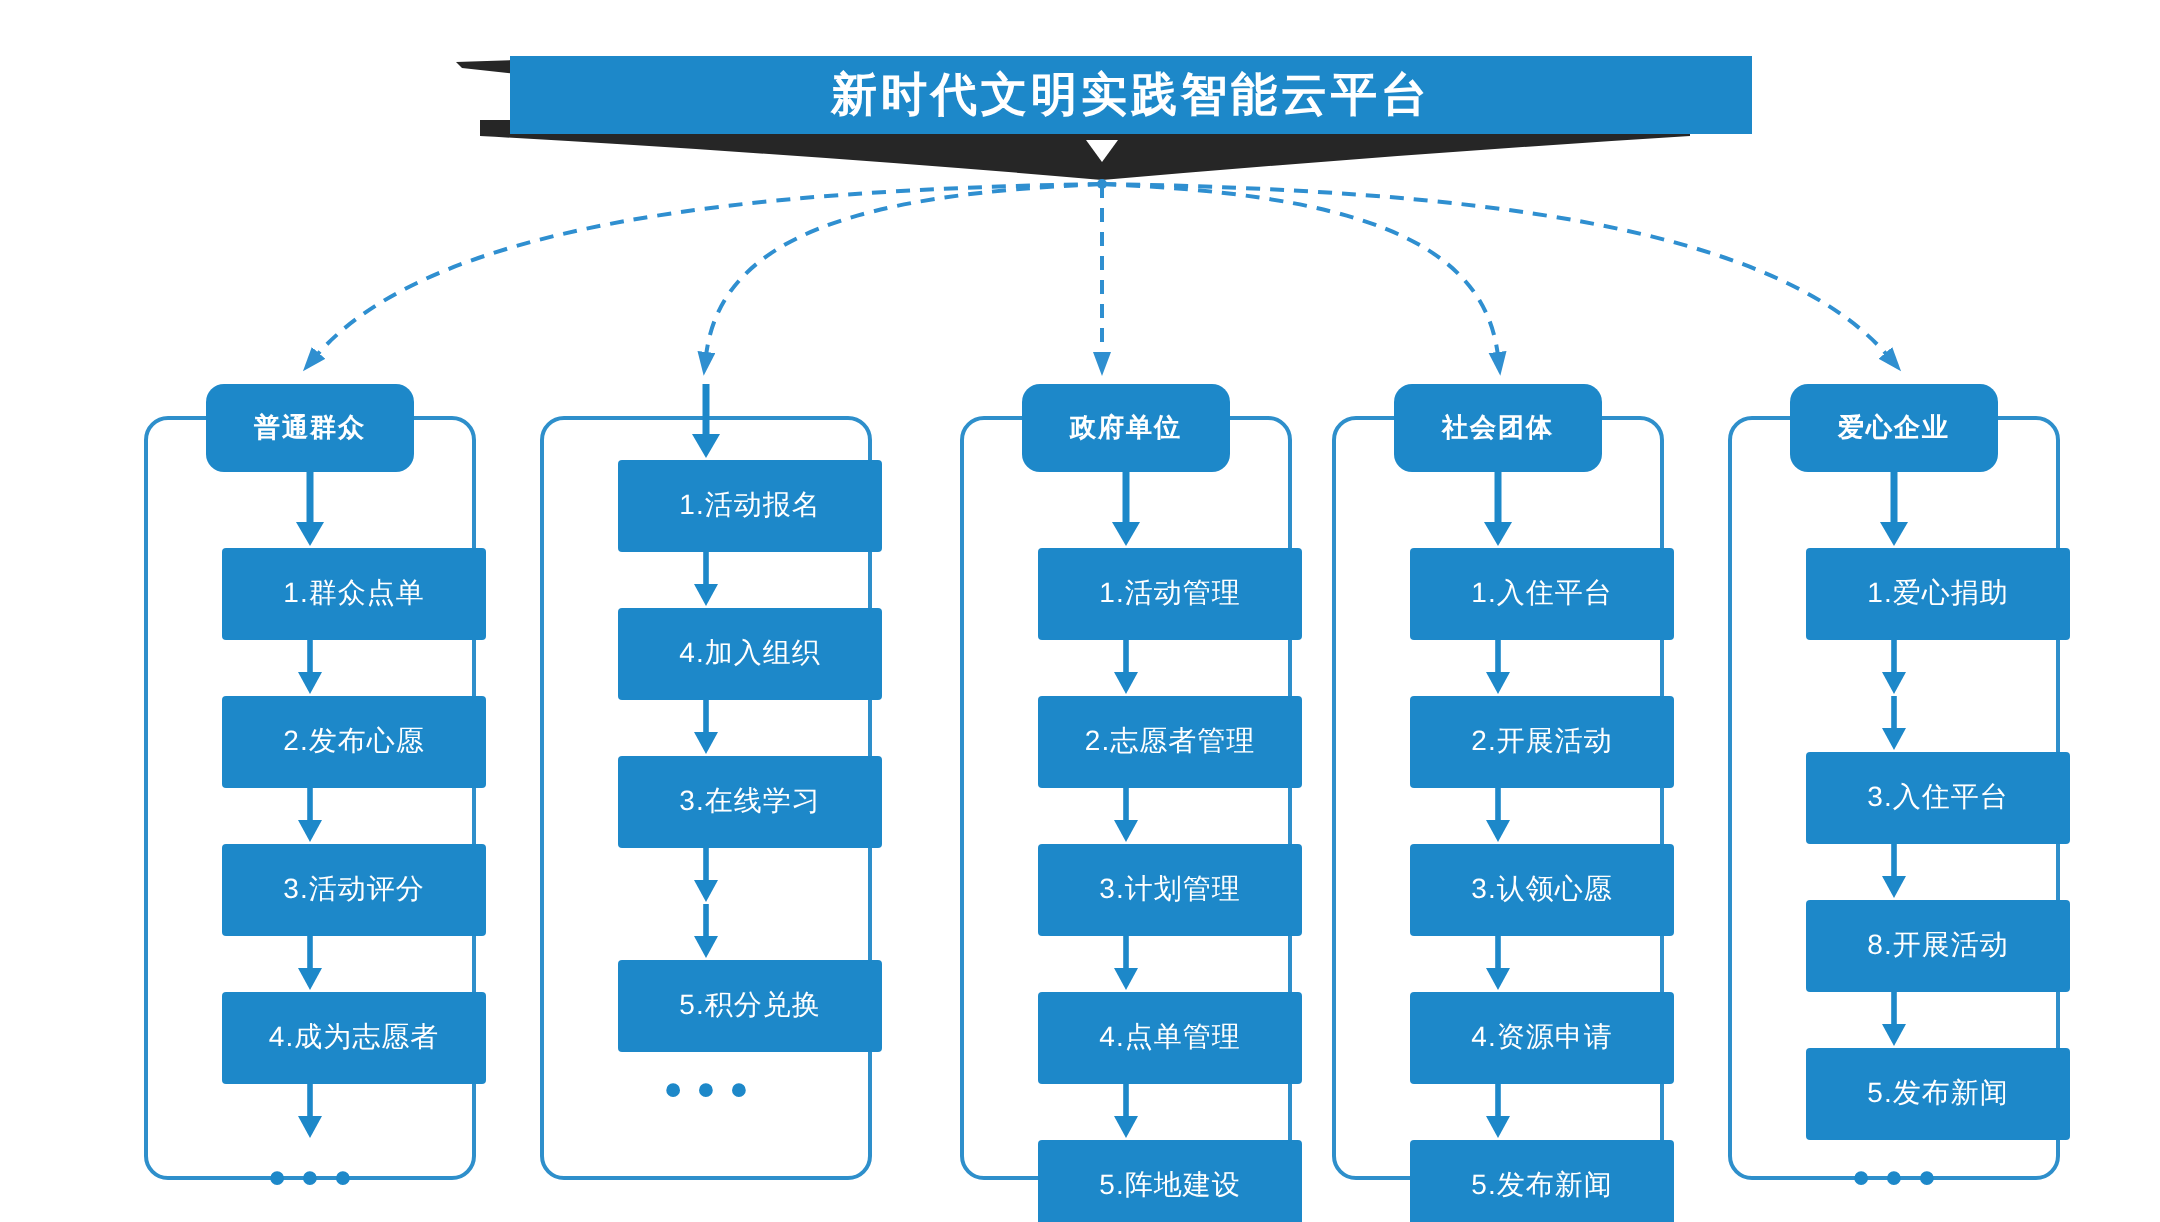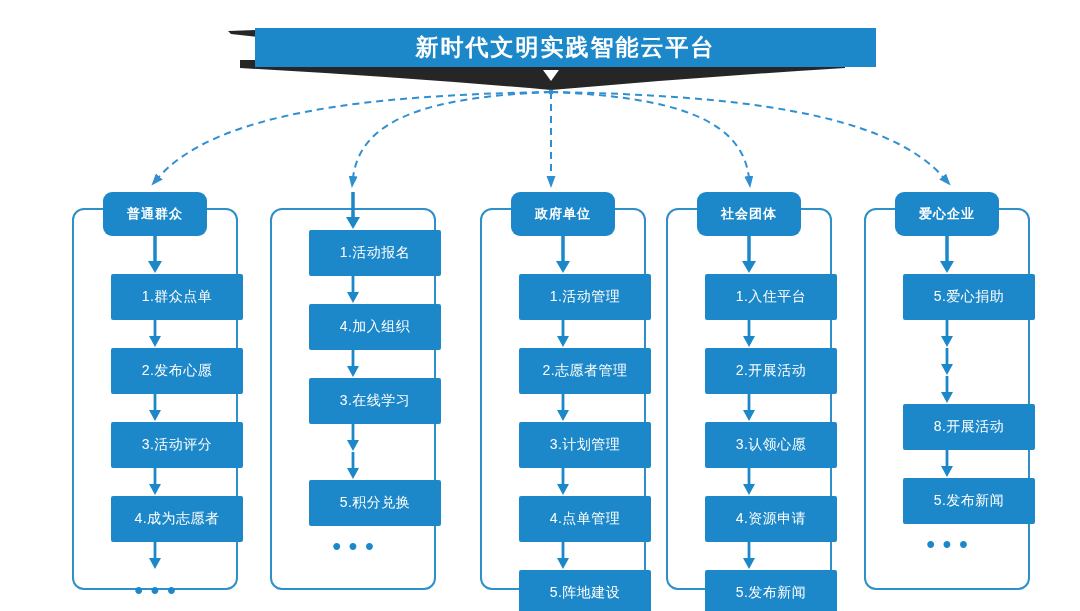--- a/index.html
+++ b/index.html
@@ -206,29 +206,30 @@
     <div class="dots">•••</div>
   </div>
 
   <div class="column col-5">
     <div class="outline"></div>
     <div class="header">爱心企业</div>
     <svg class="arrow arrow-lg" width="16" height="38" viewBox="0 0 16 38">
         <line x1="8" y1="0" x2="8" y2="26"></line>
         <polygon points="1,25 15,25 8,37"></polygon>
       </svg>
-    <div class="item">5.爱心捐助</div>
-    <svg class="arrow arrow-sm" width="14" height="28" viewBox="0 0 14 28">
-        <line x1="7" y1="0" x2="7" y2="17"></line>
-        <polygon points="1,16 13,16 7,27"></polygon>
-      </svg>
-    <svg class="arrow arrow-sm" width="14" height="28" viewBox="0 0 14 28">
-        <line x1="7" y1="0" x2="7" y2="17"></line>
-        <polygon points="1,16 13,16 7,27"></polygon>
-      </svg>
+    <div class="item">1.爱心捐助</div>
+    <svg class="arrow arrow-sm" width="14" height="28" viewBox="0 0 14 28">
+        <line x1="7" y1="0" x2="7" y2="17"></line>
+        <polygon points="1,16 13,16 7,27"></polygon>
+      </svg>
+    <svg class="arrow arrow-sm" width="14" height="28" viewBox="0 0 14 28">
+        <line x1="7" y1="0" x2="7" y2="17"></line>
+        <polygon points="1,16 13,16 7,27"></polygon>
+      </svg>
+    <div class="item">3.入住平台</div>
     <svg class="arrow arrow-sm" width="14" height="28" viewBox="0 0 14 28">
         <line x1="7" y1="0" x2="7" y2="17"></line>
         <polygon points="1,16 13,16 7,27"></polygon>
       </svg>
     <div class="item">8.开展活动</div>
     <svg class="arrow arrow-sm" width="14" height="28" viewBox="0 0 14 28">
         <line x1="7" y1="0" x2="7" y2="17"></line>
         <polygon points="1,16 13,16 7,27"></polygon>
       </svg>
     <div class="item">5.发布新闻</div>

